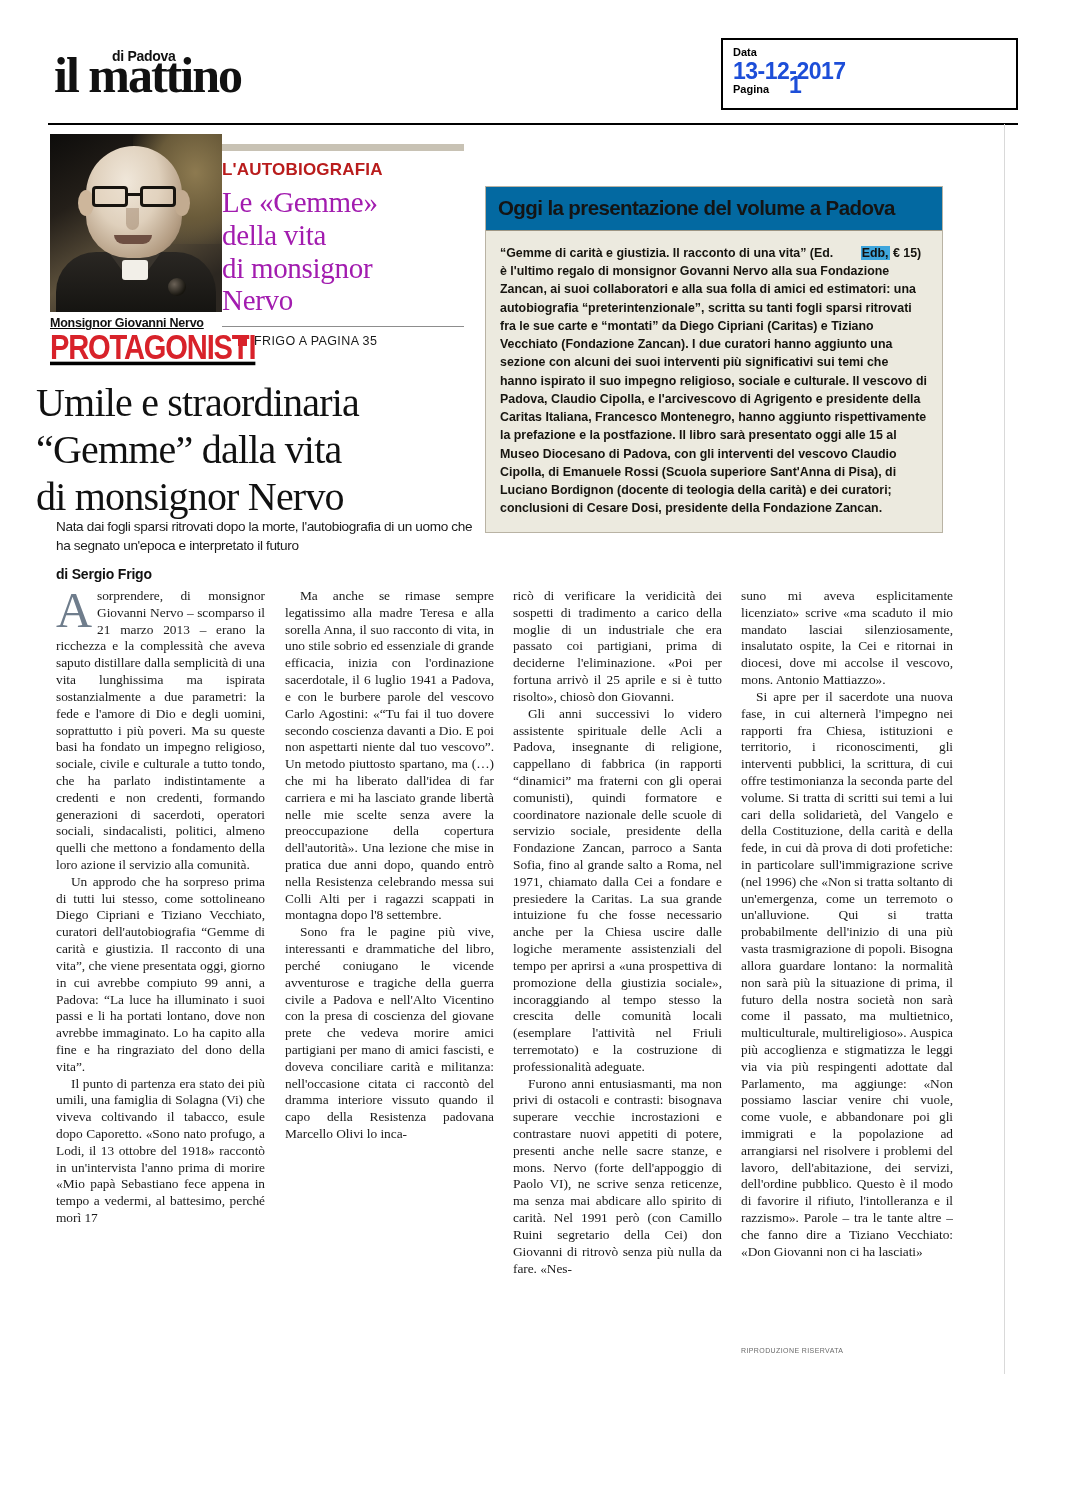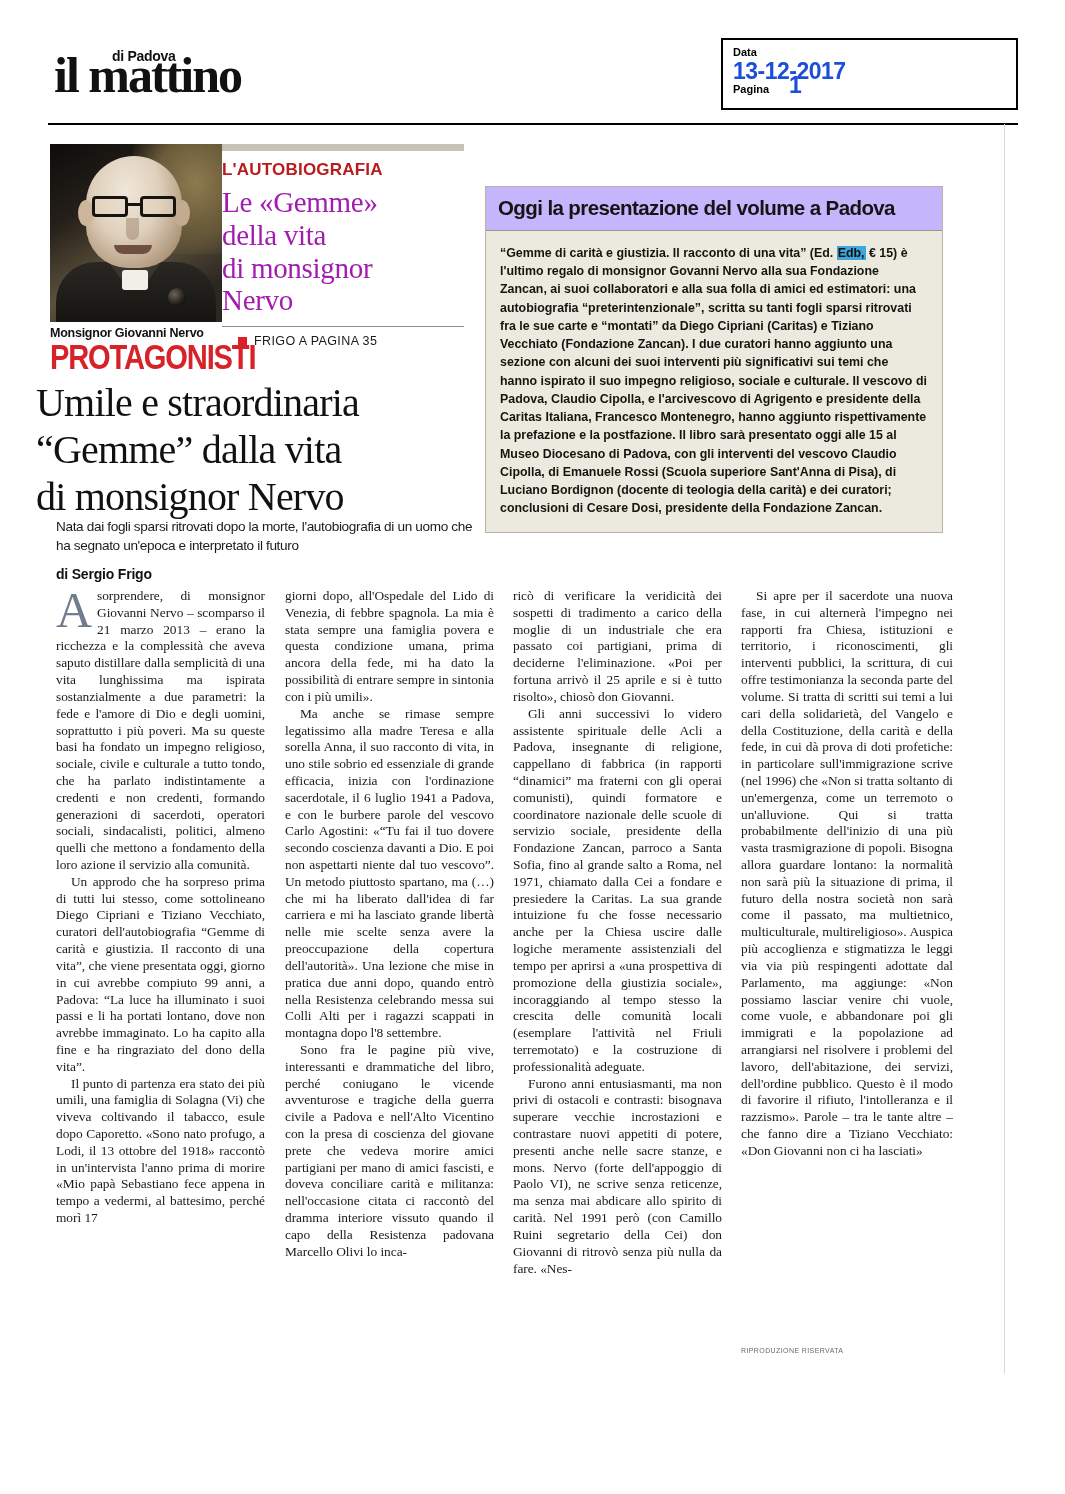--- a/index.html
+++ b/index.html
@@ -98,22 +98,23 @@
     top: 123px;
     width: 970px;
     height: 0;
     border-top: 2px solid #000;
   }
 
   
   .photo-block {
     position: absolute;
     left: 50px;
-    top: 144px;
+    top: 134px;
     width: 172px;
+    text-decoration: underline;
   }
   .photo {
     width: 172px;
     height: 178px;
     position: relative;
     overflow: hidden;
     background: linear-gradient(150deg, #0d0c0b 0%, #241f19 30%, #5d513c 58%, #2c2721 85%);
   }
   .photo .bg-warm {
     position: absolute;
@@ -293,21 +294,21 @@
   .sidebox {
     position: absolute;
     left: 485px;
     top: 186px;
     width: 458px;
     border: 1px solid #b9b3a4;
     background: #eceadf;
     box-sizing: border-box;
   }
   .sidebox-head {
-    background: #c4b5fd;
+    background: #0369a1;
     padding: 9px 12px 10px 12px;
     font-family: "Liberation Sans", sans-serif;
     font-weight: bold;
     font-size: 20.5px;
     letter-spacing: -0.6px;
     color: #141414;
     border-bottom: 1px solid #9d9684;
   }
   .sidebox-body {
     padding: 13px 14px 14px 14px;
@@ -315,20 +316,21 @@
     font-weight: bold;
     font-size: 12.4px;
     line-height: 1.47;
     color: #16140f;
     text-align: left;
   }
   .hl {
     background: #3ea6dd;
     color: #111;
     padding: 0 1px;
+    margin-left: 24px;
   }
 
   
   .main-headline {
     position: absolute;
     left: 36px;
     top: 380px;
     width: 430px;
     font-family: "Liberation Serif", serif;
     font-size: 40px;
@@ -492,32 +494,32 @@
 
   <div class="columns">
 
     <div class="col col1">
       <p class="first"><span class="dropcap">A</span><span>sorprendere, di monsignor Giovanni Nervo – scomparso il 21 marzo 2013 – erano la ricchezza e la complessità che aveva saputo distillare dalla semplicità di una vita lunghissima ma ispirata sostanzialmente a due parametri: la fede e l'amore di Dio e degli uomini, soprattutto i più poveri. Ma su queste basi ha fondato un impegno religioso, sociale, civile e culturale a tutto tondo, che ha parlato indistintamente a credenti e non credenti, formando generazioni di sacerdoti, operatori sociali, sindacalisti, politici, almeno quelli che mettono a fondamento della loro azione il servizio alla comunità.</span></p>
       <p>Un approdo che ha sorpreso prima di tutti lui stesso, come sottolineano Diego Cipriani e Tiziano Vecchiato, curatori dell'autobiografia “Gemme di carità e giustizia. Il racconto di una vita”, che viene presentata oggi, giorno in cui avrebbe compiuto 99 anni, a Padova: “La luce ha illuminato i suoi passi e li ha portati lontano, dove non avrebbe immaginato. Lo ha capito alla fine e ha ringraziato del dono della vita”.</p>
       <p>Il punto di partenza era stato dei più umili, una famiglia di Solagna (Vi) che viveva coltivando il tabacco, esule dopo Caporetto. «Sono nato profugo, a Lodi, il 13 ottobre del 1918» raccontò in un'intervista l'anno prima di morire «Mio papà Sebastiano fece appena in tempo a vedermi, al battesimo, perché morì 17</p>
     </div>
 
     <div class="col col2">
-      <p class="first">giorni dopo, all'Ospedale del Lido di Venezia, di febbre spagnola. La mia è stata sempre una famiglia povera e questa condizione umana, prima ancora della fede, mi ha dato la possibilità di entrare sempre in sintonia con i più umili».</p>
       <p>Ma anche se rimase sempre legatissimo alla madre Teresa e alla sorella Anna, il suo racconto di vita, in uno stile sobrio ed essenziale di grande efficacia, inizia con l'ordinazione sacerdotale, il 6 luglio 1941 a Padova, e con le burbere parole del vescovo Carlo Agostini: «“Tu fai il tuo dovere secondo coscienza davanti a Dio. E poi non aspettarti niente dal tuo vescovo”. Un metodo piuttosto spartano, ma (…) che mi ha liberato dall'idea di far carriera e mi ha lasciato grande libertà nelle mie scelte senza avere la preoccupazione della copertura dell'autorità». Una lezione che mise in pratica due anni dopo, quando entrò nella Resistenza celebrando messa sui Colli Alti per i ragazzi scappati in montagna dopo l'8 settembre.</p>
       <p>Sono fra le pagine più vive, interessanti e drammatiche del libro, perché coniugano le vicende avventurose e tragiche della guerra civile a Padova e nell'Alto Vicentino con la presa di coscienza del giovane prete che vedeva morire amici partigiani per mano di amici fascisti, e doveva conciliare carità e militanza: nell'occasione citata ci raccontò del dramma interiore vissuto quando il capo della Resistenza padovana Marcello Olivi lo inca-</p>
     </div>
 
     <div class="col col3">
       <p class="first">ricò di verificare la veridicità dei sospetti di tradimento a carico della moglie di un industriale che era passato coi partigiani, prima di deciderne l'eliminazione. «Poi per fortuna arrivò il 25 aprile e si è tutto risolto», chiosò don Giovanni.</p>
       <p>Gli anni successivi lo videro assistente spirituale delle Acli a Padova, insegnante di religione, cappellano di fabbrica (in rapporti “dinamici” ma fraterni con gli operai comunisti), quindi formatore e coordinatore nazionale delle scuole di servizio sociale, presidente della Fondazione Zancan, parroco a Santa Sofia, fino al grande salto a Roma, nel 1971, chiamato dalla Cei a fondare e presiedere la Caritas. La sua grande intuizione fu che fosse necessario anche per la Chiesa uscire dalle logiche meramente assistenziali del tempo per aprirsi a «una prospettiva di promozione della giustizia sociale», incoraggiando al tempo stesso la crescita delle comunità locali (esemplare l'attività nel Friuli terremotato) e la costruzione di professionalità adeguate.</p>
       <p>Furono anni entusiasmanti, ma non privi di ostacoli e contrasti: bisognava superare vecchie incrostazioni e contrastare nuovi appetiti di potere, presenti anche nelle sacre stanze, e mons. Nervo (forte dell'appoggio di Paolo VI), ne scrive senza reticenze, ma senza mai abdicare allo spirito di carità. Nel 1991 però (con Camillo Ruini segretario della Cei) don Giovanni di ritrovò senza più nulla da fare. «Nes-</p>
     </div>
 
     <div class="col col4">
+      <p class="first">suno mi aveva esplicitamente licenziato» scrive «ma scaduto il mio mandato lasciai silenziosamente, insalutato ospite, la Cei e ritornai in diocesi, dove mi accolse il vescovo, mons. Antonio Mattiazzo».</p>
       <p>Si apre per il sacerdote una nuova fase, in cui alternerà l'impegno nei rapporti fra Chiesa, istituzioni e territorio, i riconoscimenti, gli interventi pubblici, la scrittura, di cui offre testimonianza la seconda parte del volume. Si tratta di scritti sui temi a lui cari della solidarietà, del Vangelo e della Costituzione, della carità e della fede, in cui dà prova di doti profetiche: in particolare sull'immigrazione scrive (nel 1996) che «Non si tratta soltanto di un'emergenza, come un terremoto o un'alluvione. Qui si tratta probabilmente dell'inizio di una più vasta trasmigrazione di popoli. Bisogna allora guardare lontano: la normalità non sarà più la situazione di prima, il futuro della nostra società non sarà come il passato, ma multietnico, multiculturale, multireligioso». Auspica più accoglienza e stigmatizza le leggi via via più respingenti adottate dal Parlamento, ma aggiunge: «Non possiamo lasciar venire chi vuole, come vuole, e abbandonare poi gli immigrati e la popolazione ad arrangiarsi nel risolvere i problemi del lavoro, dell'abitazione, dei servizi, dell'ordine pubblico. Questo è il modo di favorire il rifiuto, l'intolleranza e il razzismo». Parole – tra le tante altre – che fanno dire a Tiziano Vecchiato: «Don Giovanni non ci ha lasciati»</p>
     </div>
 
   </div>
 
   <div class="riproduzione">RIPRODUZIONE RISERVATA</div>
 
 </div>
 
 </body></html>

